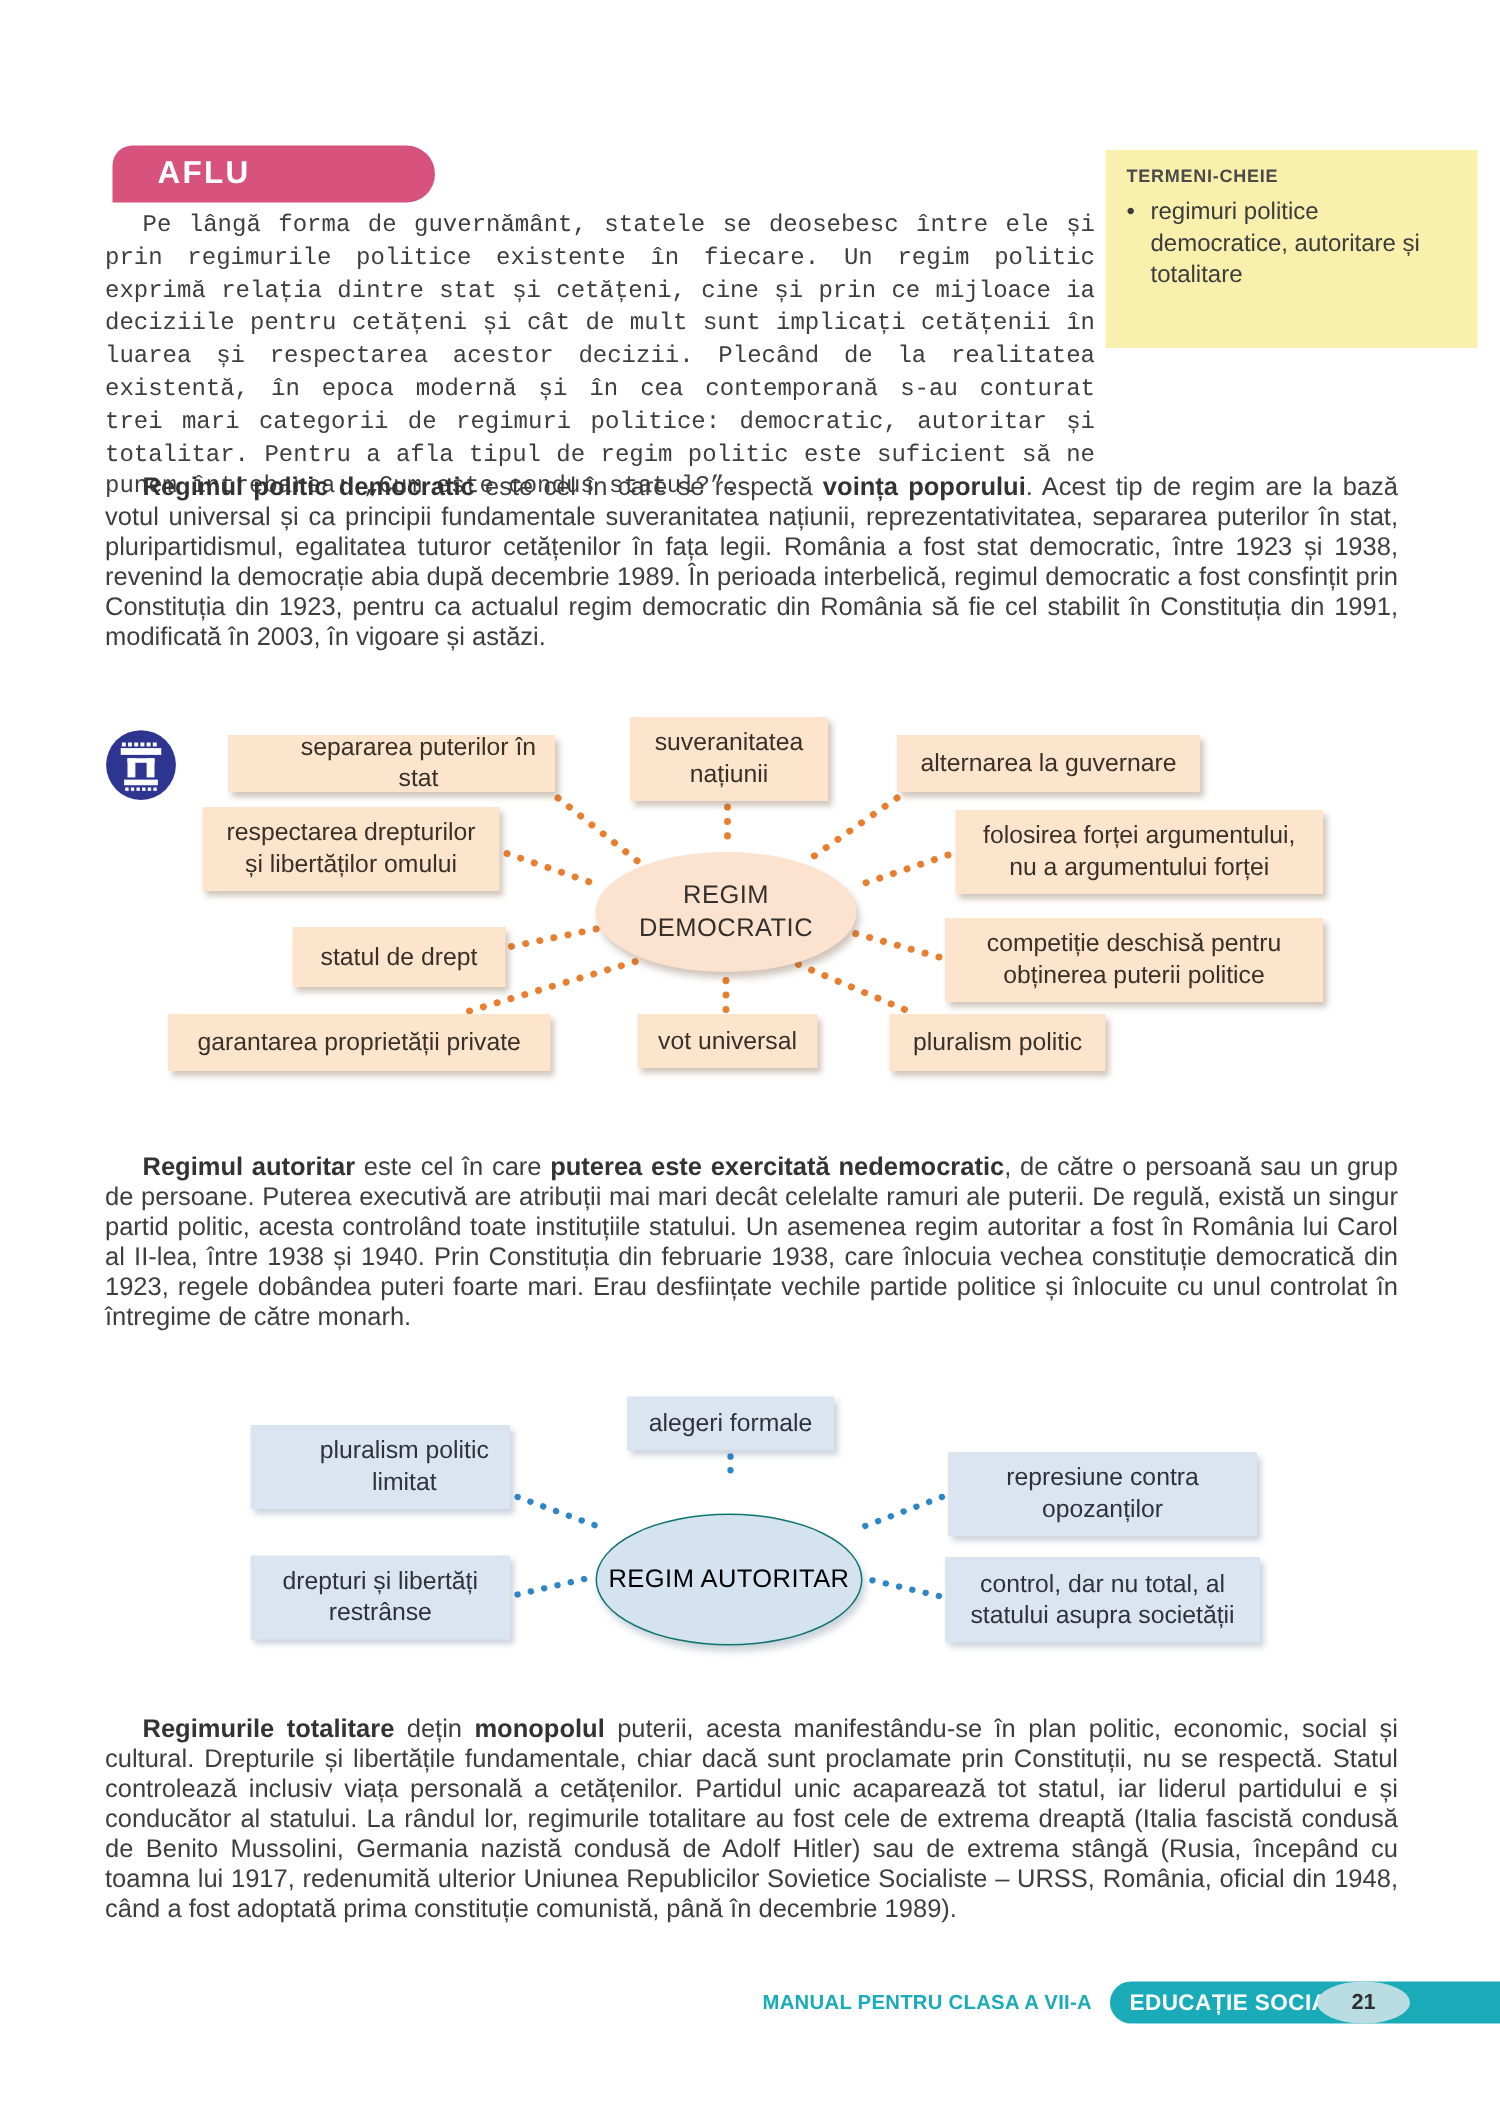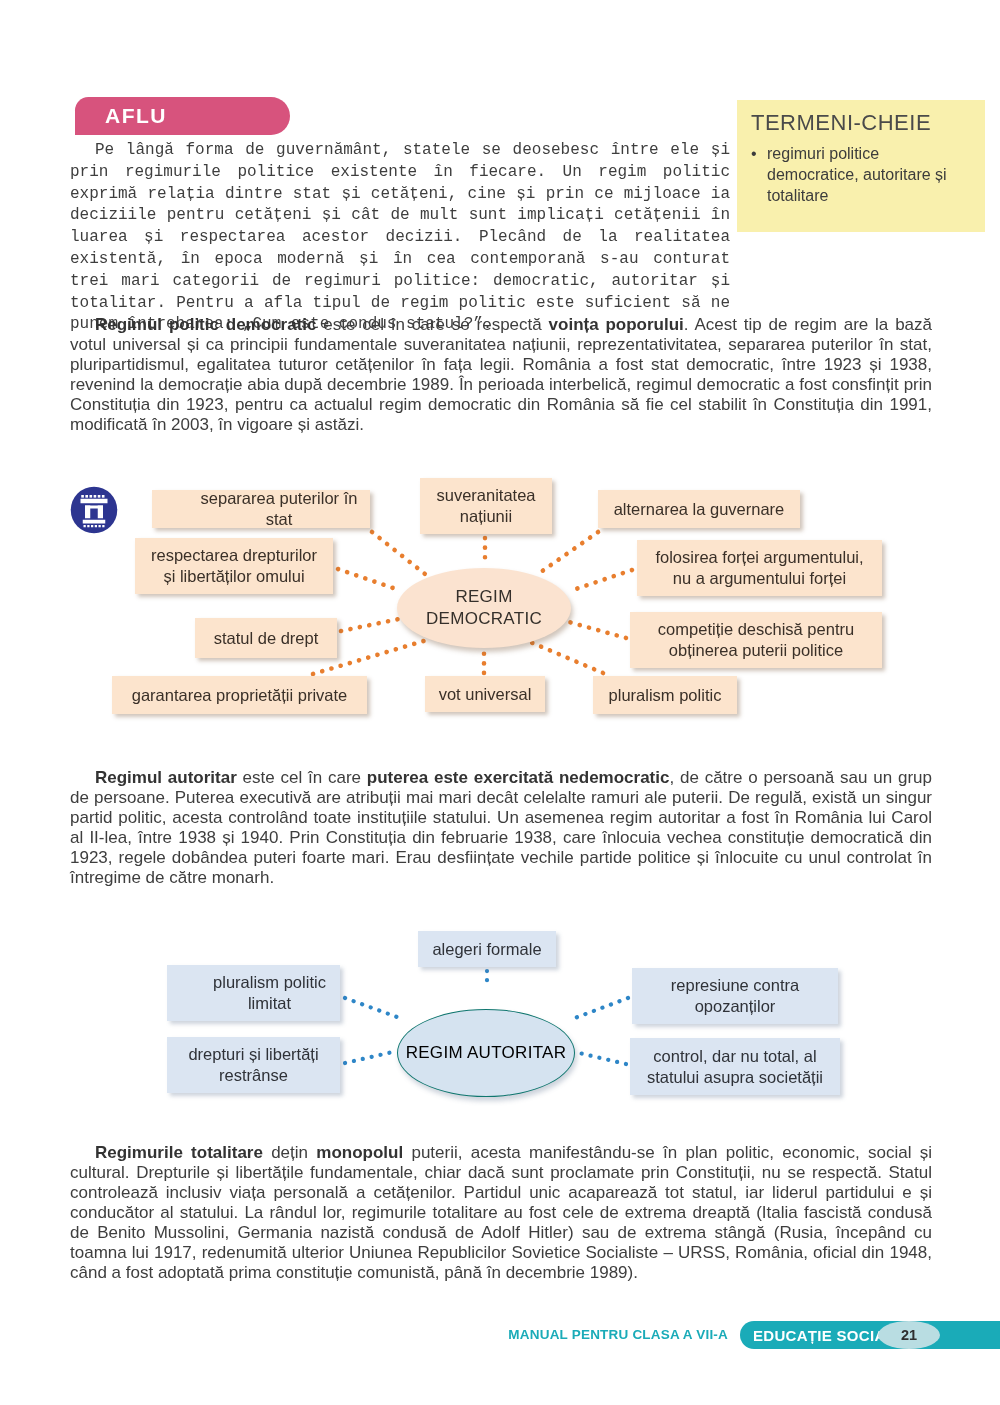--- a/index.html
+++ b/index.html
@@ -15,21 +15,21 @@
     background:#d7537d;border-radius:14px 20px 20px 0;
     color:#ffffff;font-weight:bold;font-size:21px;letter-spacing:1.5px;
     line-height:38px;padding-left:30px;box-sizing:border-box;
   }
 
   
   .terms{
     left:737px;top:100px;width:248px;height:132px;background:#f9f0ad;
     box-sizing:border-box;padding:10px 14px;
   }
-  .terms-title{font-weight:normal;font-size:22px;color:#4a4a4a;letter-spacing:.5px;margin:0 0 7px 0;}
+  .terms-title{font-weight:bold;font-size:12px;color:#4a4a4a;letter-spacing:.5px;margin:0 0 7px 0;}
   .terms-item{display:flex;font-size:16px;line-height:21px;color:#3c3c3c;}
   .terms-bullet{width:16px;flex:none;}
 
   
   .para{
     text-align:justify;font-size:17px;line-height:20px;color:#3e3e3e;
     text-indent:25px;margin:0;
   }
   .p-intro{left:70px;top:140px;width:660px;font-size:16px;line-height:21.8px;font-family:Liberation Mono, monospace;}
   .p-demo{left:70px;top:315px;width:862px;}
@@ -167,21 +167,21 @@
     <g stroke="#2e86c7" stroke-width="4.2" stroke-linecap="round" stroke-dasharray="0.1 9" fill="none">
       <line x1="427" y1="46" x2="427" y2="64"></line>
       <line x1="285" y1="73" x2="337" y2="92"></line>
       <line x1="568" y1="73" x2="515" y2="93"></line>
       <line x1="285" y1="138" x2="337" y2="126"></line>
       <line x1="566" y1="139" x2="515" y2="127"></line>
     </g>
   </svg>
 
   <div class="node node-blue" style="left:358px;top:6px;width:138px;height:36px;">alegeri formale</div>
-  <div class="node node-blue" style="left:107px;top:40px;width:173px;height:56px;padding-left:40px;">pluralism politic limitat</div>
+  <div class="node node-blue" style="left:107px;top:25px;width:173px;height:56px;padding-left:40px;">pluralism politic limitat</div>
   <div class="node node-blue" style="left:572px;top:43px;width:206px;height:56px;">represiune contra opozanților</div>
   <div class="node node-blue" style="left:107px;top:112px;width:173px;height:56px;">drepturi și libertăți restrânse</div>
   <div class="node node-blue" style="left:570px;top:113px;width:210px;height:57px;">control, dar nu total, al statului asupra societății</div>
 
   <div class="oval oval-blue">REGIM AUTORITAR</div>
 </div>
 
 <p class="abs para p-tota"><b>Regimurile totalitare</b><span> dețin </span><b>monopolul</b><span> puterii, acesta manifestându-se în plan politic, economic, social și cultural. Drepturile și libertățile fundamentale, chiar dacă sunt proclamate prin Constituții, nu se respectă. Statul controlează inclusiv viața personală a cetățenilor. Partidul unic acaparează tot statul, iar liderul partidului e și conducător al statului. La rândul lor, regimurile totalitare au fost cele de extrema dreaptă (Italia fascistă condusă de Benito Mussolini, Germania nazistă condusă de Adolf Hitler) sau de extrema stângă (Rusia, începând cu toamna lui 1917, redenumită ulterior Uniunea Republicilor Sovietice Socialiste – URSS, România, oficial din 1948, când a fost adoptată prima constituție comunistă, până în decembrie 1989).</span></p>
 
 <div class="abs footer-manual">MANUAL PENTRU CLASA A VII-A</div>

